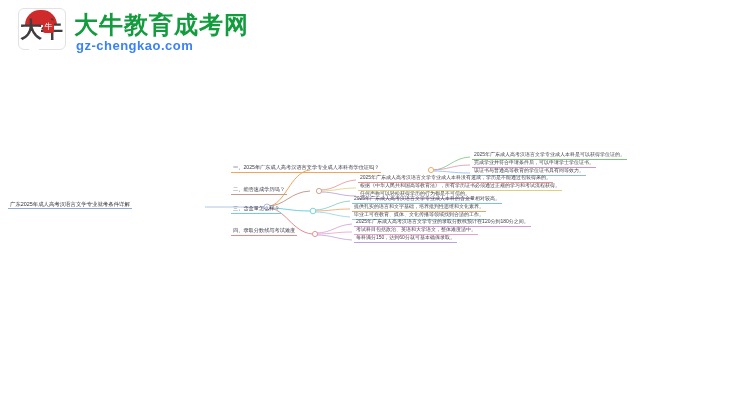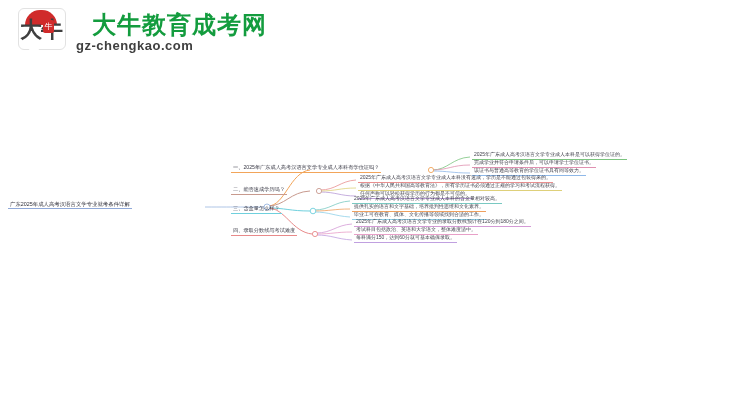--- a/index.html
+++ b/index.html
@@ -28,26 +28,26 @@
     position:absolute;left:0;top:5px;width:46px;height:34px;
     text-align:center;line-height:34px;font-size:22px;font-weight:bold;
     color:#3f3f3f;letter-spacing:-1px;
   }
   #logo-mark .dot{
     position:absolute;left:25px;top:12px;width:11px;height:13px;
     background:#d02b2b;border-radius:2px;color:#fff;font-size:8px;
     line-height:13px;text-align:center;
   }
   #logo-title{
-    position:absolute;left:92px;top:9px;font-size:24px;font-weight:bold;
+    position:absolute;left:74px;top:9px;font-size:24px;font-weight:bold;
     color:#139c3e;letter-spacing:1px;white-space:nowrap;
   }
   #logo-sub{
     position:absolute;left:76px;top:38px;font-size:13px;font-weight:bold;
-    color:#404040;letter-spacing:.5px;white-space:nowrap;text-align:right;
+    color:#3b82f6;letter-spacing:.5px;white-space:nowrap;text-align:right;
   }
 
   
   #mindmap{position:absolute;left:0;top:120px;width:750px;height:180px;}
   #links{position:absolute;left:0;top:0;width:750px;height:180px;}
   .node{
     position:absolute;white-space:nowrap;font-size:5.2px;line-height:1.15;
     color:#3a3a46;padding:0 2px 1px 2px;
   }
   .node.root{

